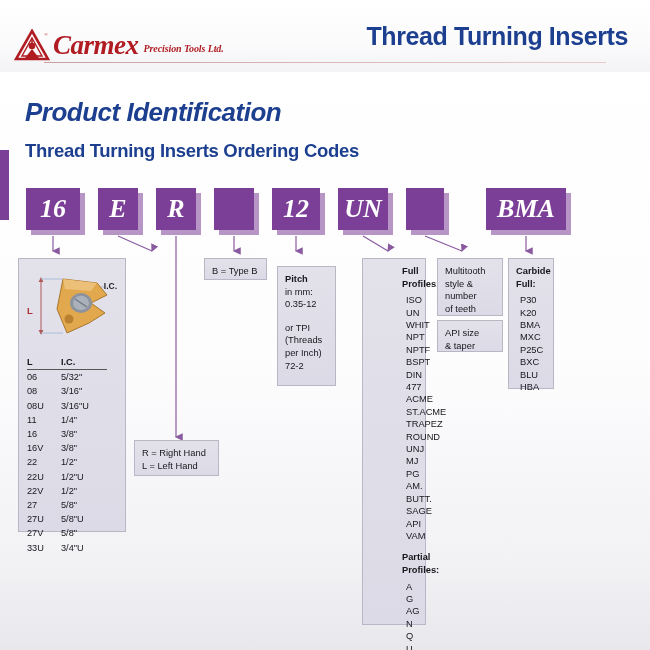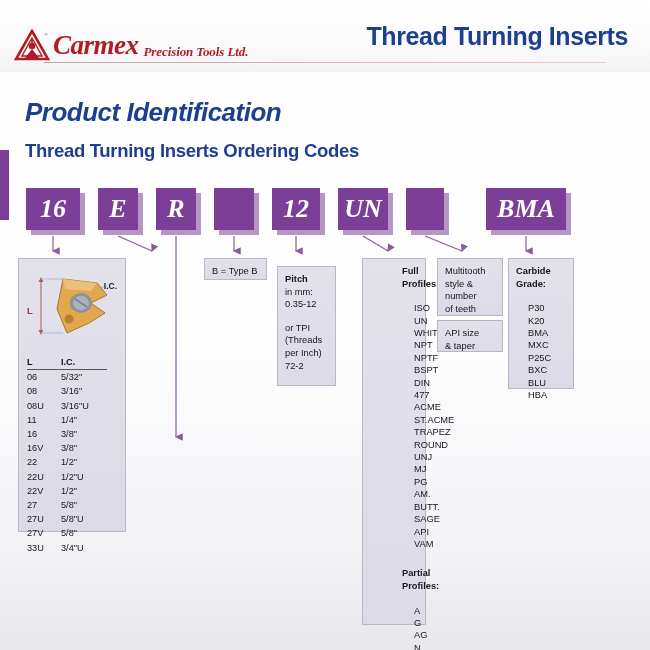--- a/index.html
+++ b/index.html
@@ -24,22 +24,22 @@
   }
   #logo-wrap{position:absolute;left:14px;top:28px;height:34px;display:flex;align-items:center;}
   #logo-mark{position:relative;width:36px;height:32px;margin-right:3px;}
   #brand-text{
     font-family:"Liberation Serif", serif;
     font-style:italic;font-weight:bold;font-size:27px;color:#b01c22;
     letter-spacing:-0.5px;line-height:1;
   }
   #brand-sub{
     font-family:"Liberation Serif", serif;
-    font-style:italic;font-weight:bold;font-size:13px;color:#b01c22;
-    margin-left:5px;margin-bottom:2px;align-self:flex-end;letter-spacing:-0.1px;
+    font-style:italic;font-weight:bold;font-size:10px;color:#b01c22;
+    margin-left:5px;margin-bottom:8px;align-self:flex-end;letter-spacing:-0.1px;
   }
   #header-title{
     position:absolute;right:22px;top:22px;
     font-family:"Liberation Sans", sans-serif;
     font-weight:bold;font-size:25px;color:#1d3f8f;letter-spacing:-0.4px;
   }
   
   #title-main{
     position:absolute;left:25px;top:97px;
     font-family:"Liberation Sans", sans-serif;
@@ -97,21 +97,21 @@
     font-size:9.2px;color:#16161c;line-height:14.2px;
   }
   #dim-table .hrow{display:flex;font-weight:bold;}
   #dim-table .hrow span{border-bottom:1px solid #555;padding-bottom:0px;}
   #dim-table .hrow .c1{width:34px;}
   #dim-table .hrow .c2{width:46px;}
   #dim-table .row{display:flex;}
   #dim-table .row .c1{width:34px;}
   #dim-table .row .c2{width:46px;}
   
-  .lst{margin:12px;padding:0;list-style:none;}
+  .lst{margin:4px;padding:0;list-style:none;}
   .lst li{line-height:12.4px;}
 </style>
 </head>
 <body>
 
 <div id="page">
 
   <div id="header">
     <div id="logo-wrap">
       <div id="logo-mark">
@@ -239,20 +239,24 @@
           <span class="c2">3/4"U</span>
         </div>
       </div>
   </div>
 
 
   <div class="info-box" style="left:204px;top:258px;width:63px;height:22px;">
     <div>B = Type B</div>
   </div>
 
+  <div class="info-box" style="left:134px;top:440px;width:85px;height:36px;">
+    <div>R = Right Hand</div>
+    <div>L = Left Hand</div>
+  </div>
 
   <div class="info-box" style="left:277px;top:258px;width:59px;height:120px;margin-top:8px;">
     <span class="bhead">Pitch</span>
     <div>in mm:</div>
     <div>0.35-12</div>
     <div style="height:11px;"></div>
     <div>or TPI</div>
     <div>(Threads</div>
     <div>per Inch)</div>
     <div>72-2</div>
@@ -299,23 +303,23 @@
     <div>style &amp;</div>
     <div>number</div>
     <div>of teeth</div>
   </div>
 
   <div class="info-box" style="left:437px;top:320px;width:66px;height:32px;">
     <div>API size</div>
     <div>&amp; taper</div>
   </div>
 
-  <div class="info-box" style="left:508px;top:258px;width:66px;height:131px;">
+  <div class="info-box" style="left:508px;top:258px;width:46px;height:131px;">
     <span class="bhead">Carbide</span>
-    <span class="bhead">Grade:</span>
+    <span class="bhead">Full:</span>
     <ul class="lst" id="carbide-list">
         <li>P30</li>
         <li>K20</li>
         <li>BMA</li>
         <li>MXC</li>
         <li>P25C</li>
         <li>BXC</li>
         <li>BLU</li>
         <li>HBA</li>
       </ul>

